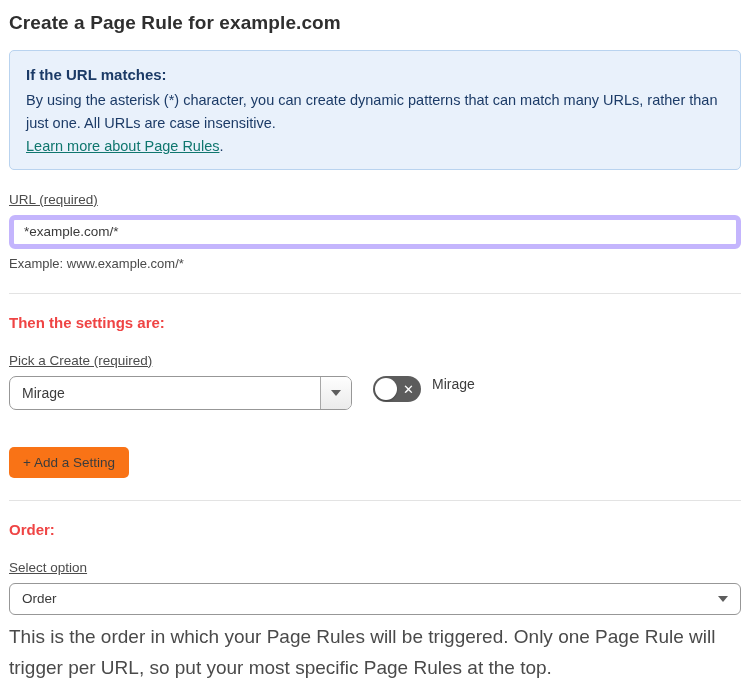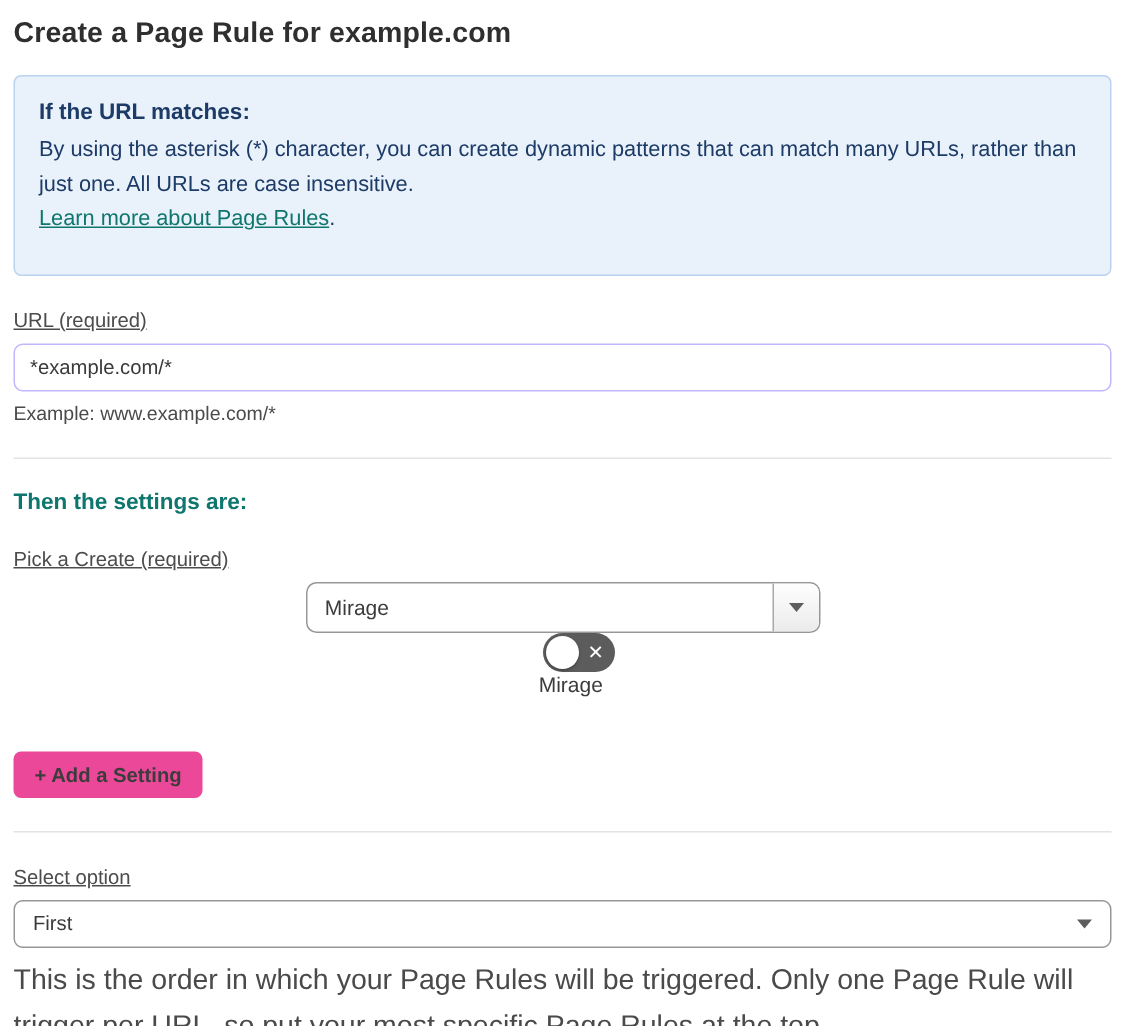--- a/index.html
+++ b/index.html
@@ -18,21 +18,21 @@
     color: #2f2f2f;
     margin: 4px 0 16px 0;
     letter-spacing: 0.1px;
   }
 
   
   .info-box {
     background: #e9f1fb;
     border: 1px solid #b9d3ef;
     border-radius: 5px;
-    padding: 12px 16px 24px 16px;
+    padding: 12px 16px 10px 16px;
     color: #1c3b67;
     font-size: 14.5px;
     line-height: 1.6;
   }
   .info-box .info-heading {
     font-weight: bold;
     font-size: 15px;
     margin-bottom: 2px;
   }
   .info-box .info-link {
@@ -45,21 +45,21 @@
     font-size: 13.5px;
     color: #4c4c4c;
     margin-top: 22px;
     text-decoration: underline;
   }
 
   .text-input {
     width: 100%;
     height: 32px;
     margin-top: 8px;
-    border: 1px solid #c4b5fd;
+    border: 5px solid #c4b5fd;
     border-radius: 6px;
     padding: 12px 10px;
     font-size: 13.5px;
     color: #3a3a3a;
     font-family: "Liberation Sans", sans-serif;
     background: #ffffff;
     outline: none;
   }
 
   .helper-text {
@@ -70,30 +70,29 @@
 
   .divider {
     border: none;
     border-top: 1px solid #e3e3e3;
     margin: 22px 0 0 0;
   }
 
   .section-heading {
     font-size: 15px;
     font-weight: bold;
-    color: #0f766e;
+    color: #ef4444;
     margin-top: 20px;
   }
 
   
   .setting-row {
     display: flex;
-    align-items: center;
+    align-items: flex-start;
     margin-top: 8px;
-    flex-direction: column;
   }
   .combobox {
     width: 343px;
     height: 34px;
     border: 1px solid #979797;
     border-radius: 7px;
     display: flex;
     align-items: stretch;
     background: #ffffff;
     overflow: hidden;
@@ -158,23 +157,22 @@
   .btn {
     display: inline-block;
     border: none;
     border-radius: 5px;
     font-family: "Liberation Sans", sans-serif;
     font-size: 13.5px;
     cursor: pointer;
     color: #3c3c3c;
   }
   .btn-gray {
-    background: #ec4899;
+    background: #f97316;
     padding: 8px 15px;
-    font-weight: bold;
   }
   .btn-add-setting {
     margin-top: 37px;
     padding: 8px 14px;
   }
 
   
   .select-full {
     width: 100%;
     height: 32px;
@@ -238,25 +236,26 @@
       <span class="toggle-knob"></span>
       <span class="toggle-x">✕</span>
     </div>
     <div class="toggle-label">Mirage</div>
   </div>
 
   <button class="btn btn-gray btn-add-setting">+ Add a Setting</button>
 
   <hr class="divider">
 
+  <div class="section-heading">Order:</div>
 
   <div class="field-label">Select option</div>
 
   <div class="select-full">
-    <span>First</span>
+    <span>Order</span>
     <span class="triangle-down"></span>
   </div>
 
   <div class="order-helper">This is the order in which your Page Rules will be triggered. Only one Page Rule will trigger per URL, so put your most specific Page Rules at the top.</div>
 
   
 
   
 
 </div>

